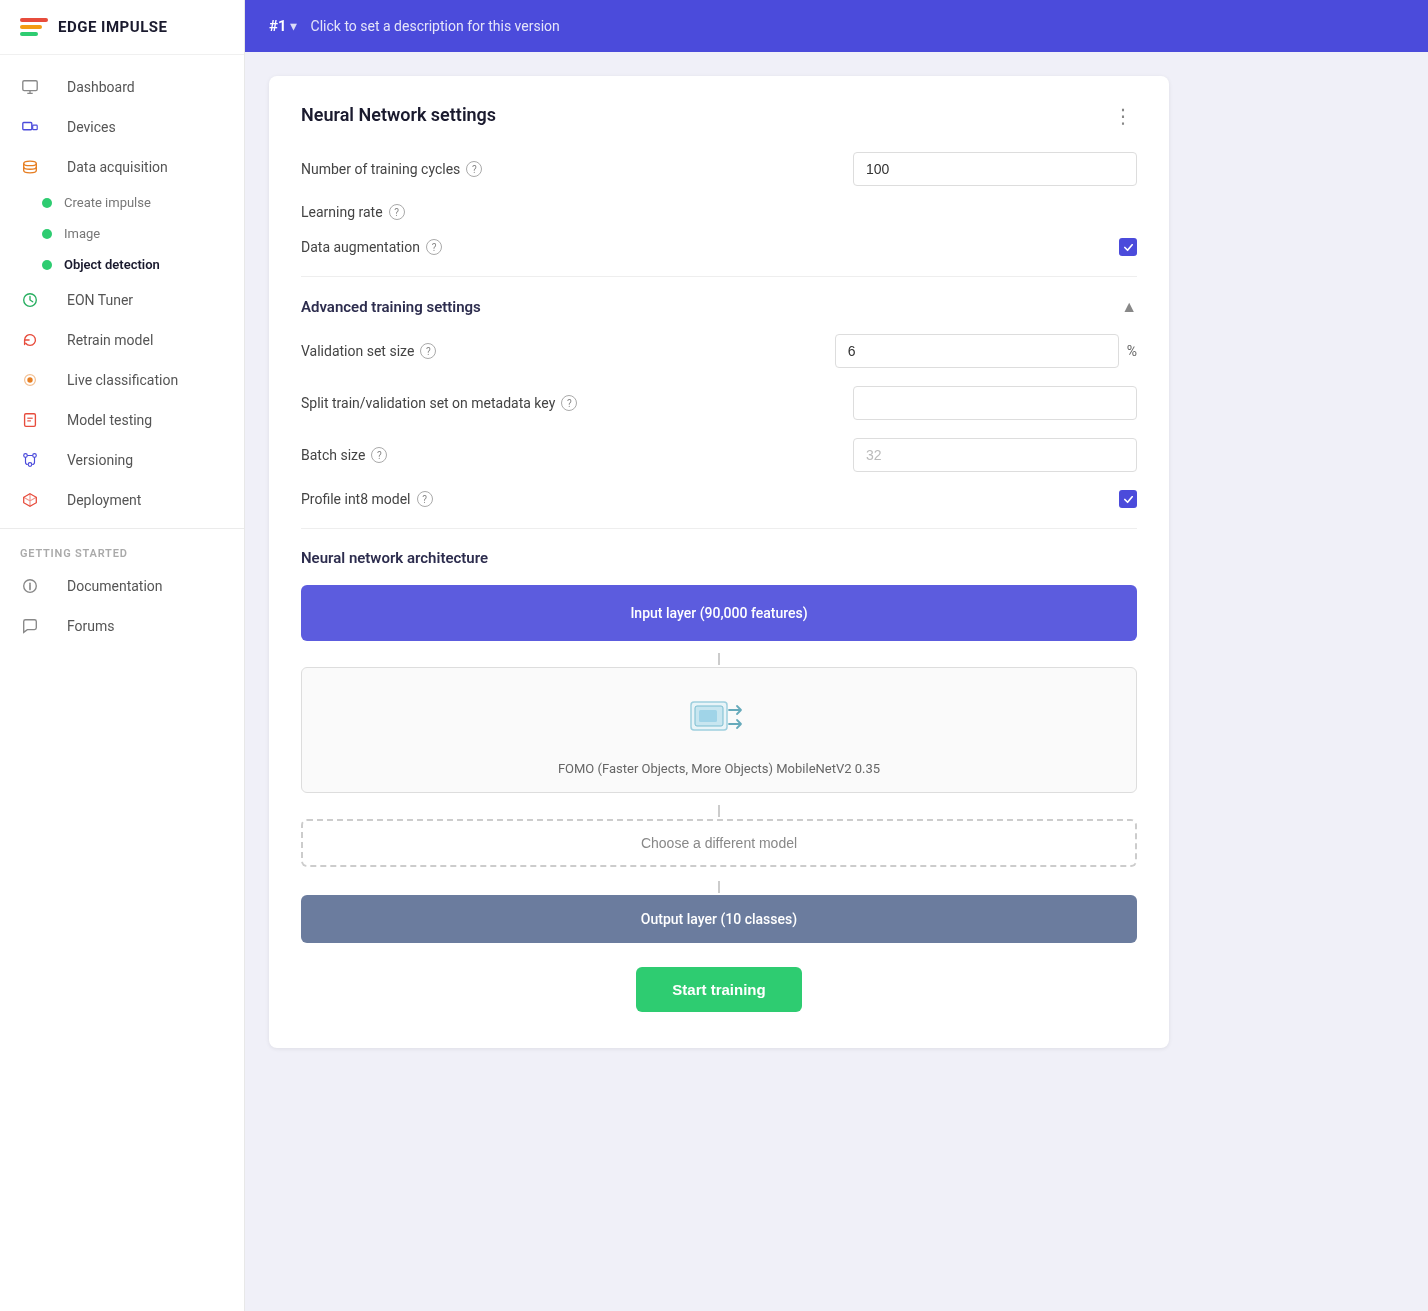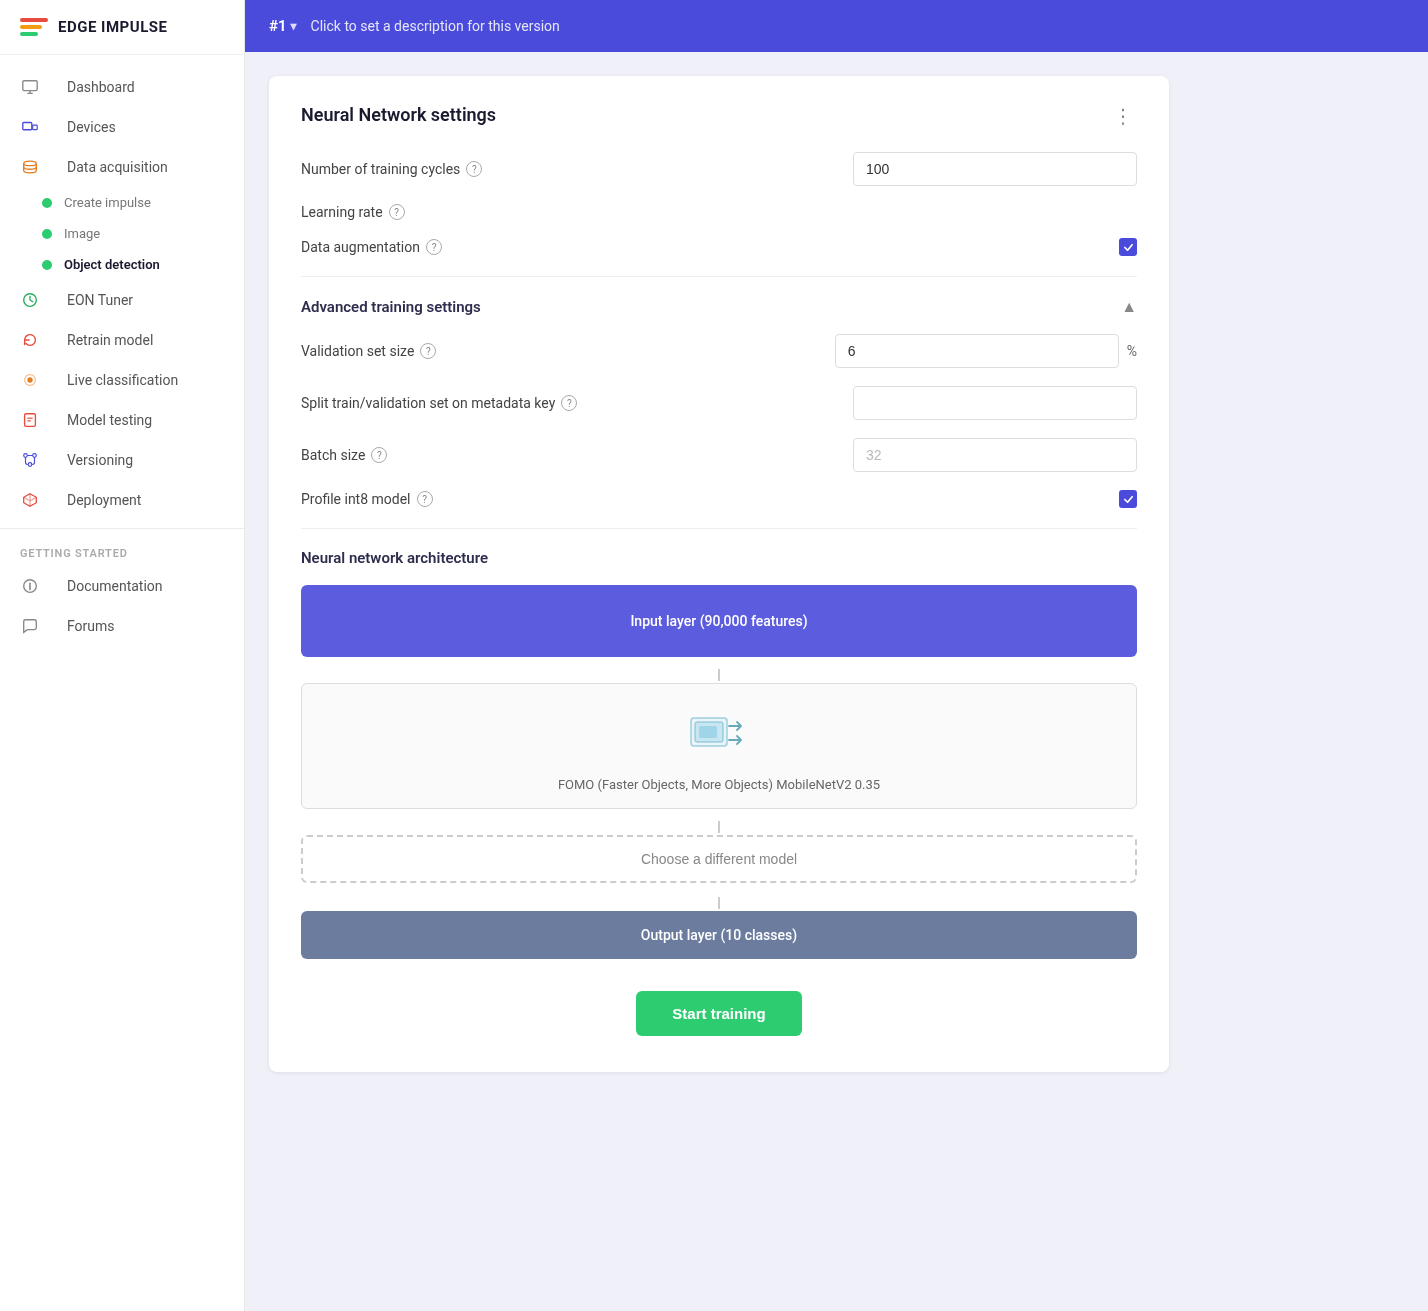--- a/index.html
+++ b/index.html
@@ -193,21 +193,21 @@
       margin-bottom: 18px;
     }
     .collapse-icon { font-size: 16px; color: #888; }
 
     
     .arch-section { margin-top: 8px; }
     .arch-layer-input {
       background: #5c5cde;
       color: white;
       text-align: center;
-      padding: 28px;
+      padding: 20px;
       border-radius: 6px;
       font-size: 14px;
       font-weight: 500;
       margin-bottom: 12px;
     }
     .arch-connector {
       display: flex;
       justify-content: center;
       margin: 2px 0;
     }
@@ -248,21 +248,21 @@
       text-align: center;
       padding: 16px;
       border-radius: 6px;
       font-size: 14px;
       font-weight: 500;
       margin-bottom: 8px;
     }
 
     .start-training-btn {
       display: block;
-      margin: 32px auto 0;
+      margin: 24px auto 0;
       background: #2ecc71;
       color: white;
       border: none;
       border-radius: 6px;
       padding: 14px 36px;
       font-size: 15px;
       font-weight: 600;
       cursor: pointer;
       transition: background 0.15s;
     }

